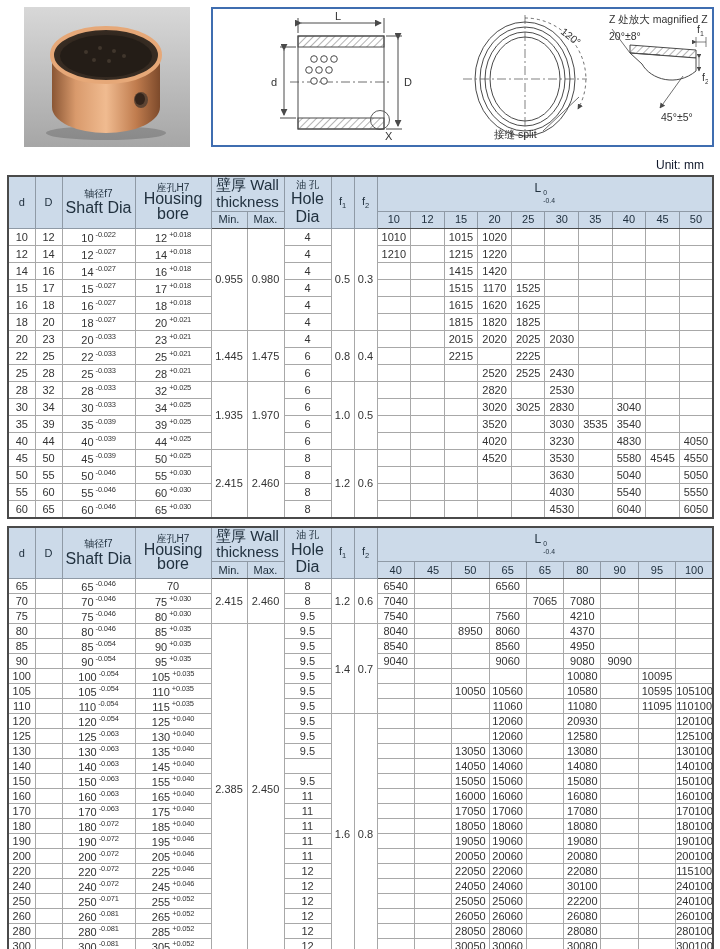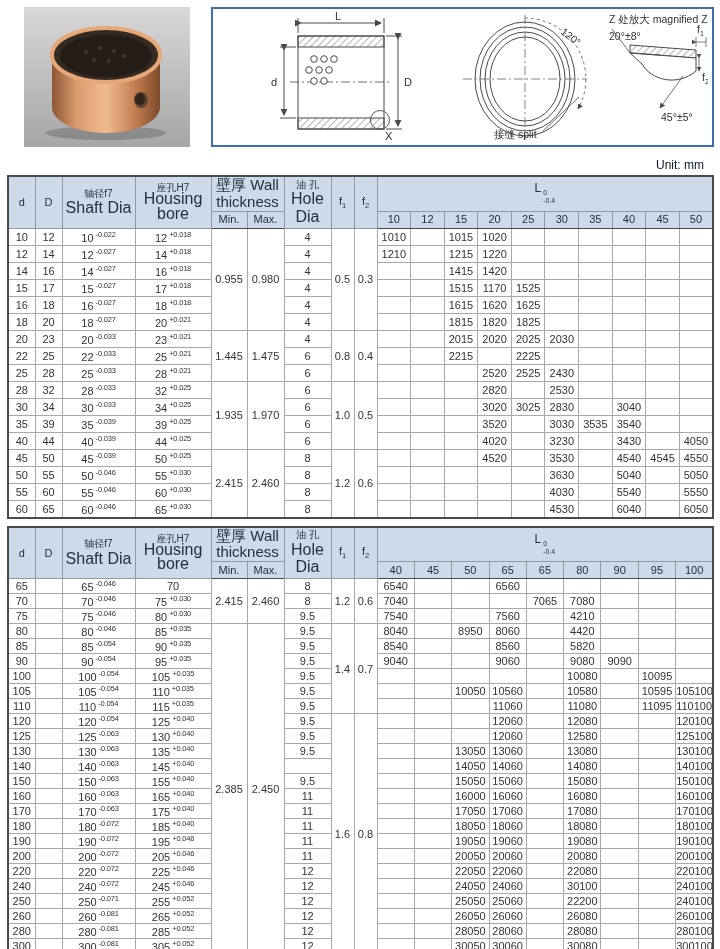--- a/index.html
+++ b/index.html
@@ -443,42 +443,42 @@
           <td><span>40</span><span class="tol">-0.039</span></td>
           <td><span>44</span><span class="tol">+0.025</span></td>
           <td>6</td>
           <td></td>
           <td></td>
           <td></td>
           <td>4020</td>
           <td></td>
           <td>3230</td>
           <td></td>
-          <td>3430</td>
+          <td>4830</td>
           <td></td>
           <td>4050</td>
         </tr>
         <tr class="grp">
           <td>45</td>
           <td>50</td>
           <td><span>45</span><span class="tol">-0.039</span></td>
           <td><span>50</span><span class="tol">+0.025</span></td>
           <td rowspan="4">2.415</td>
           <td rowspan="4">2.460</td>
           <td>8</td>
           <td rowspan="4">1.2</td>
           <td rowspan="4">0.6</td>
           <td></td>
           <td></td>
           <td></td>
           <td>4520</td>
           <td></td>
           <td>3530</td>
           <td></td>
-          <td>4540</td>
+          <td>5580</td>
           <td>4545</td>
           <td>4550</td>
         </tr>
         <tr>
           <td>50</td>
           <td>55</td>
           <td><span>50</span><span class="tol">-0.046</span></td>
           <td><span>55</span><span class="tol">+0.030</span></td>
           <td>8</td>
           <td></td>
@@ -650,37 +650,37 @@
           <td rowspan="22">2.385</td>
           <td rowspan="22">2.450</td>
           <td>9.5</td>
           <td rowspan="6">1.4</td>
           <td rowspan="6">0.7</td>
           <td>8040</td>
           <td></td>
           <td>8950</td>
           <td>8060</td>
           <td></td>
-          <td>4420</td>
+          <td>4370</td>
           <td></td>
           <td></td>
           <td></td>
         </tr>
         <tr>
           <td>85</td>
           <td></td>
           <td><span>85</span><span class="tol">-0.054</span></td>
           <td><span>90</span><span class="tol">+0.035</span></td>
           <td>9.5</td>
           <td>8540</td>
           <td></td>
           <td></td>
           <td>8560</td>
           <td></td>
-          <td>5820</td>
+          <td>4950</td>
           <td></td>
           <td></td>
           <td></td>
         </tr>
         <tr>
           <td>90</td>
           <td></td>
           <td><span>90</span><span class="tol">-0.054</span></td>
           <td><span>95</span><span class="tol">+0.035</span></td>
           <td>9.5</td>
@@ -748,21 +748,21 @@
           <td><span>120</span><span class="tol">-0.054</span></td>
           <td><span>125</span><span class="tol">+0.040</span></td>
           <td>9.5</td>
           <td rowspan="16">1.6</td>
           <td rowspan="16">0.8</td>
           <td></td>
           <td></td>
           <td></td>
           <td>12060</td>
           <td></td>
-          <td>12080</td>
+          <td>20930</td>
           <td></td>
           <td></td>
           <td>120100</td>
         </tr>
         <tr>
           <td>125</td>
           <td></td>
           <td><span>125</span><span class="tol">-0.063</span></td>
           <td><span>130</span><span class="tol">+0.040</span></td>
           <td>9.5</td>
@@ -911,21 +911,21 @@
           <td><span>225</span><span class="tol">+0.046</span></td>
           <td>12</td>
           <td></td>
           <td></td>
           <td>22050</td>
           <td>22060</td>
           <td></td>
           <td>22080</td>
           <td></td>
           <td></td>
-          <td>220100</td>
+          <td>115100</td>
         </tr>
         <tr>
           <td>240</td>
           <td></td>
           <td><span>240</span><span class="tol">-0.072</span></td>
           <td><span>245</span><span class="tol">+0.046</span></td>
           <td>12</td>
           <td></td>
           <td></td>
           <td>24050</td>

